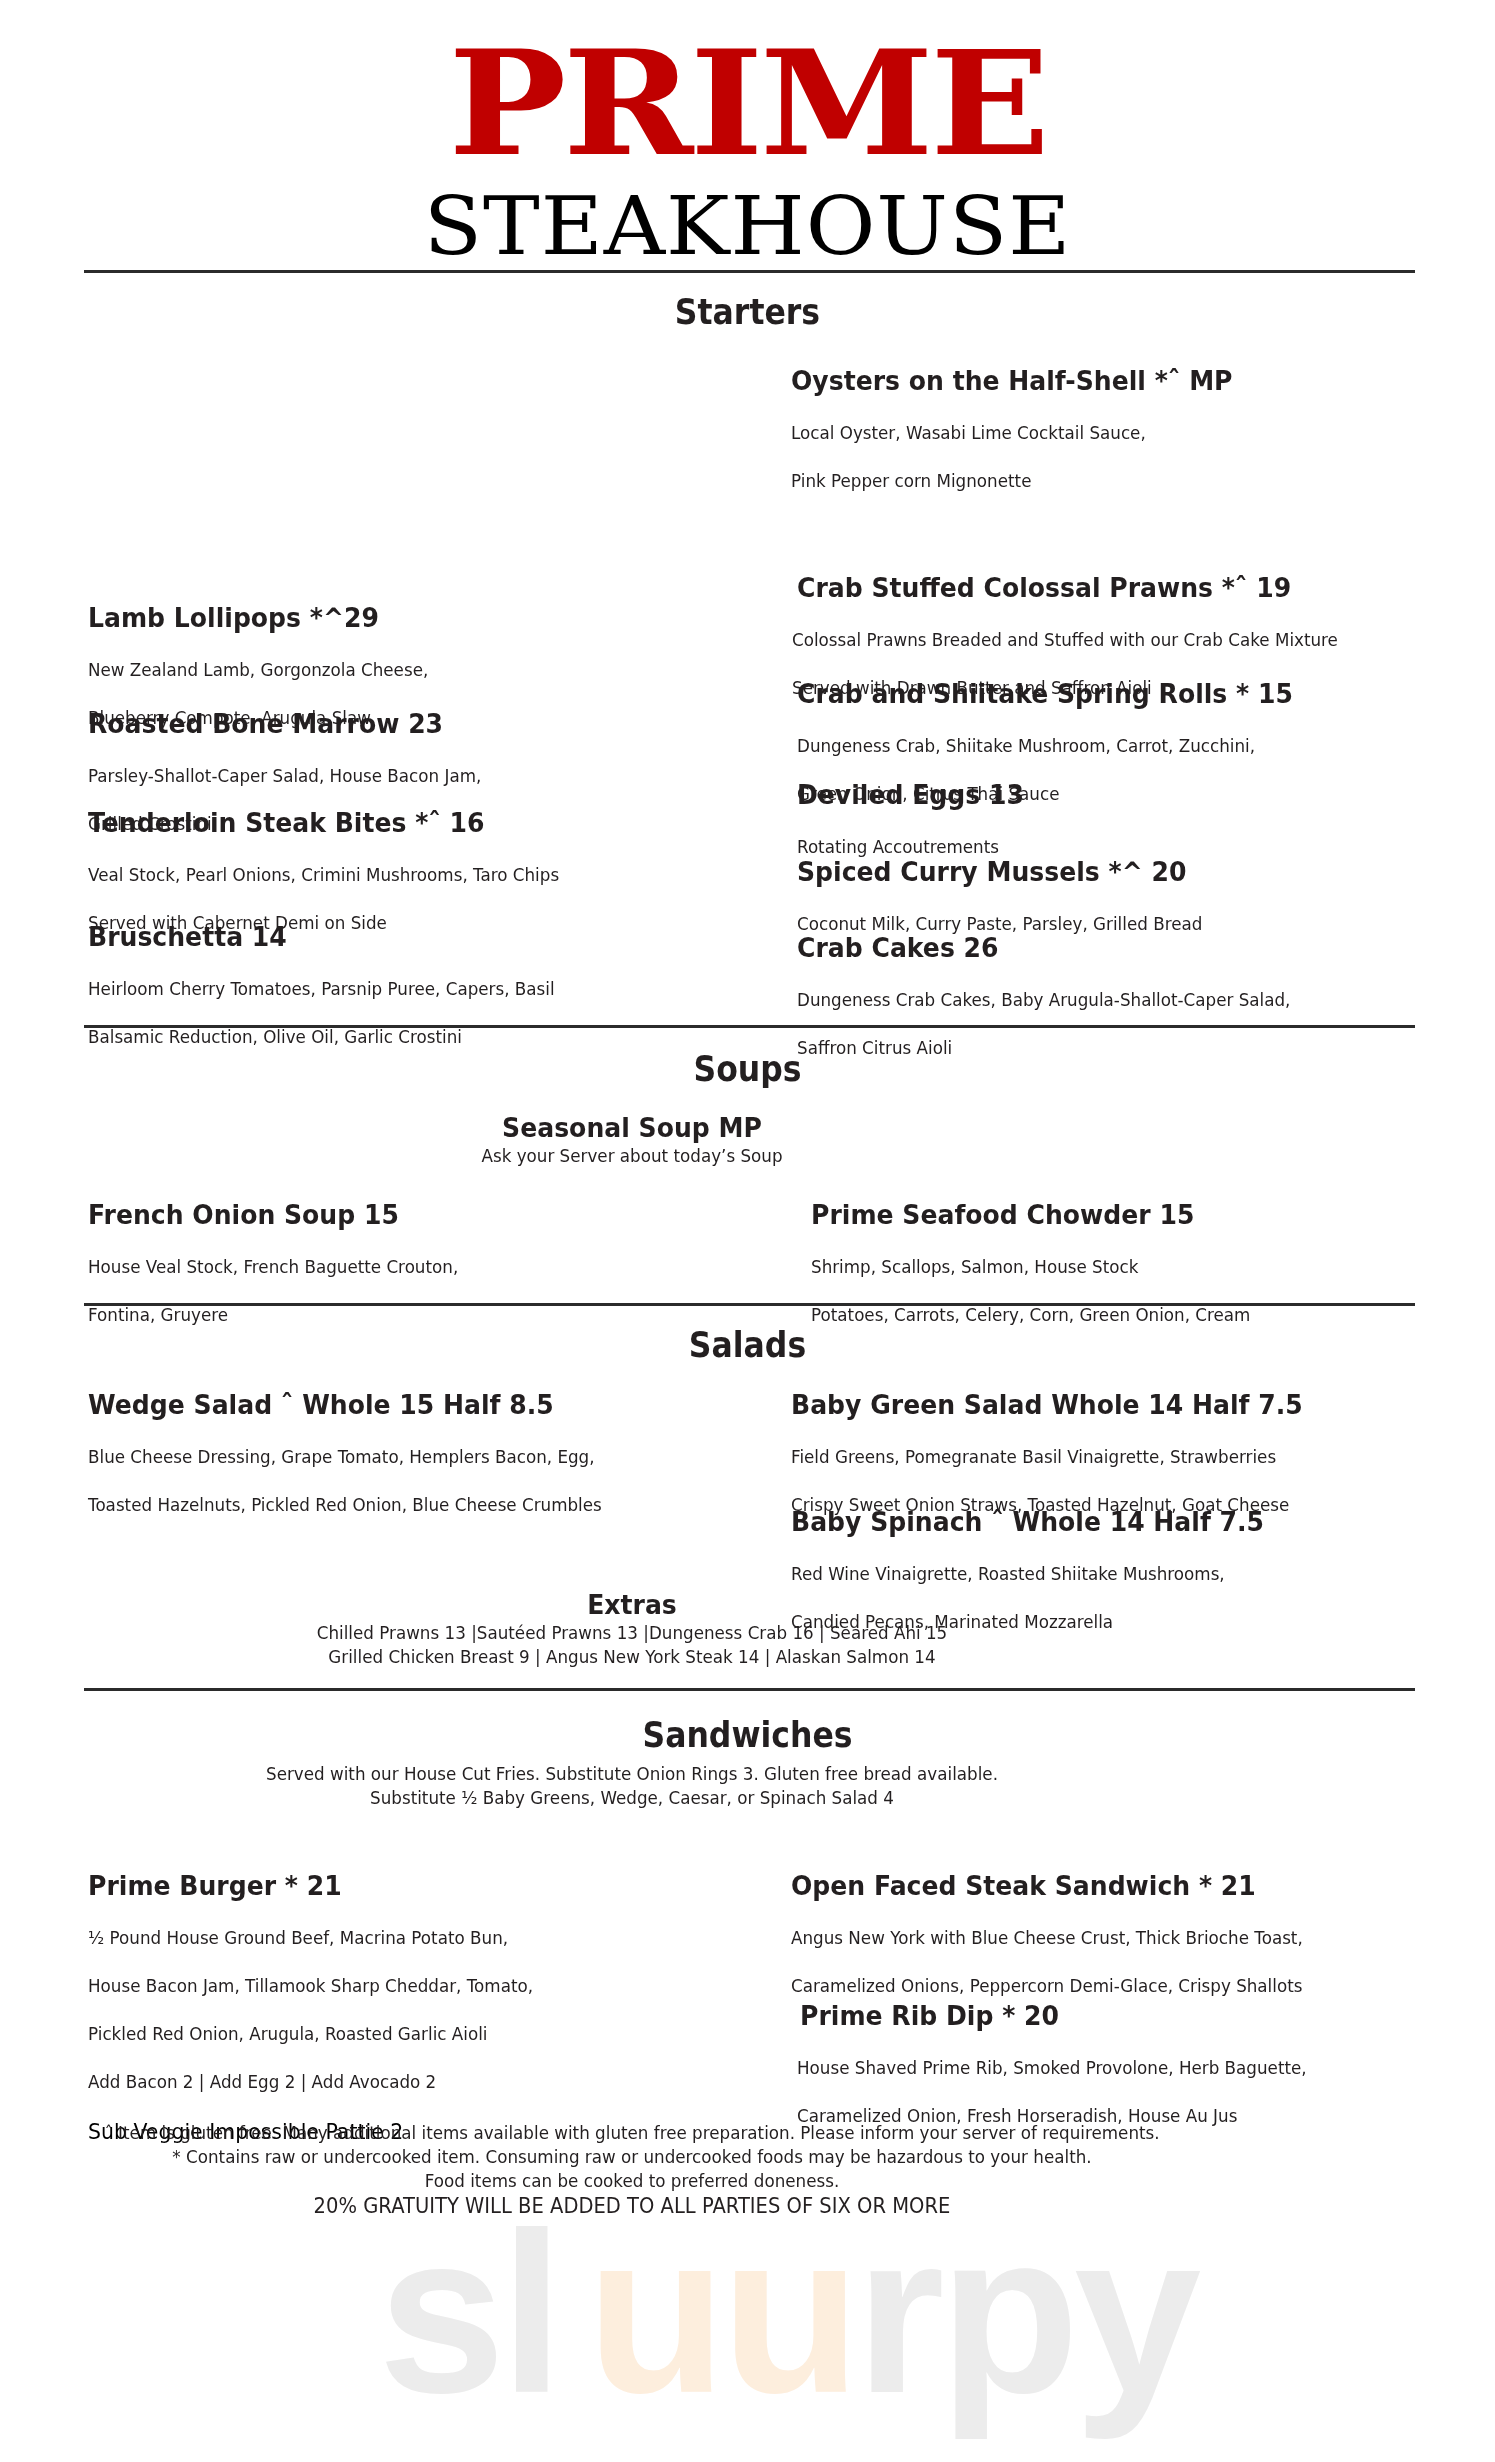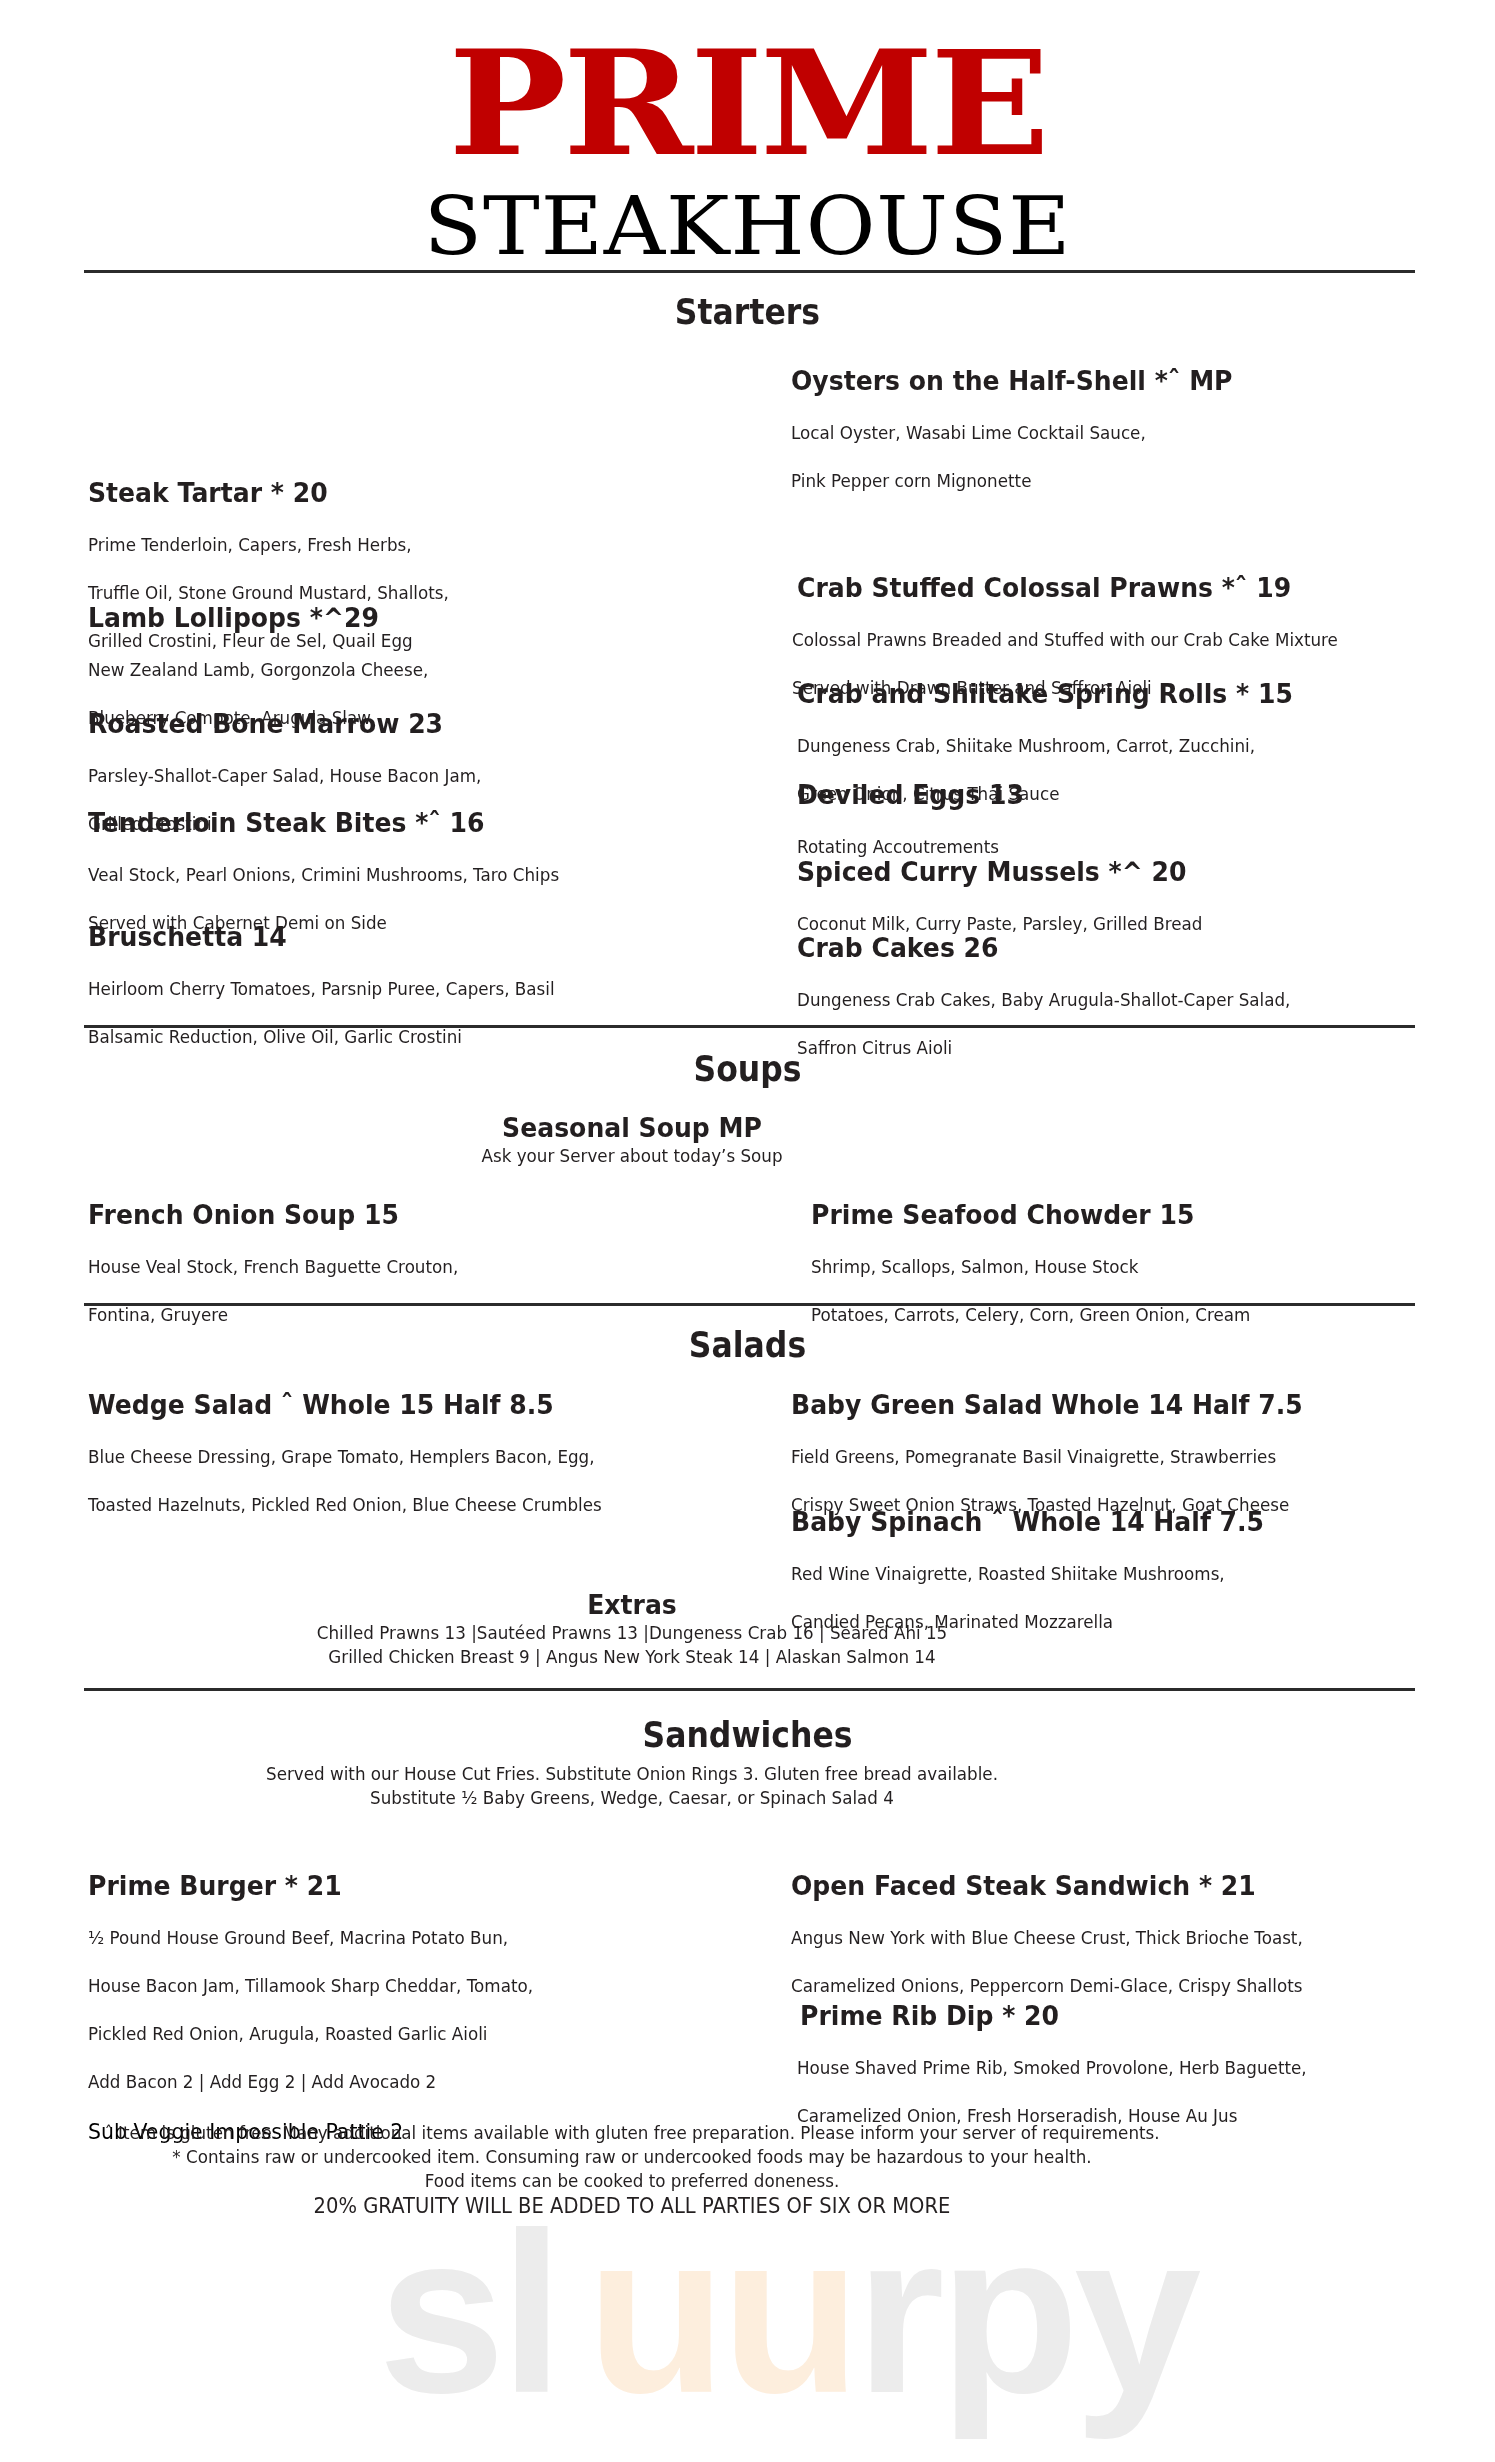--- a/index.html
+++ b/index.html
@@ -57,28 +57,20 @@
 </div>
 
 <div class="content">
 
   <div class="logo logo-prime">PRIME</div>
   <div class="logo logo-steak">STEAKHOUSE</div>
   <div class="rule" style="top:270px"></div>
 
   <div class="section-title" style="top:295px">Starters</div>
 
-  <div class="item" style="left:88px; top:476px">
-    <div class="item-title">Steak Tartar * 20</div>
-    <div class="item-desc">
-      <span class="line">Prime Tenderloin, Capers, Fresh Herbs,</span>
-      <span class="line">Truffle Oil, Stone Ground Mustard, Shallots,</span>
-      <span class="line">Grilled Crostini, Fleur de Sel, Quail Egg</span>
-    </div>
-  </div>
   <div class="item" style="left:88px; top:601px">
     <div class="item-title">Lamb Lollipops *^29</div>
     <div class="item-desc">
       <span class="line">New Zealand Lamb, Gorgonzola Cheese,</span>
       <span class="line">Blueberry Compote, Arugula Slaw</span>
     </div>
   </div>
   <div class="item" style="left:88px; top:707px">
     <div class="item-title">Roasted Bone Marrow 23</div>
     <div class="item-desc">

